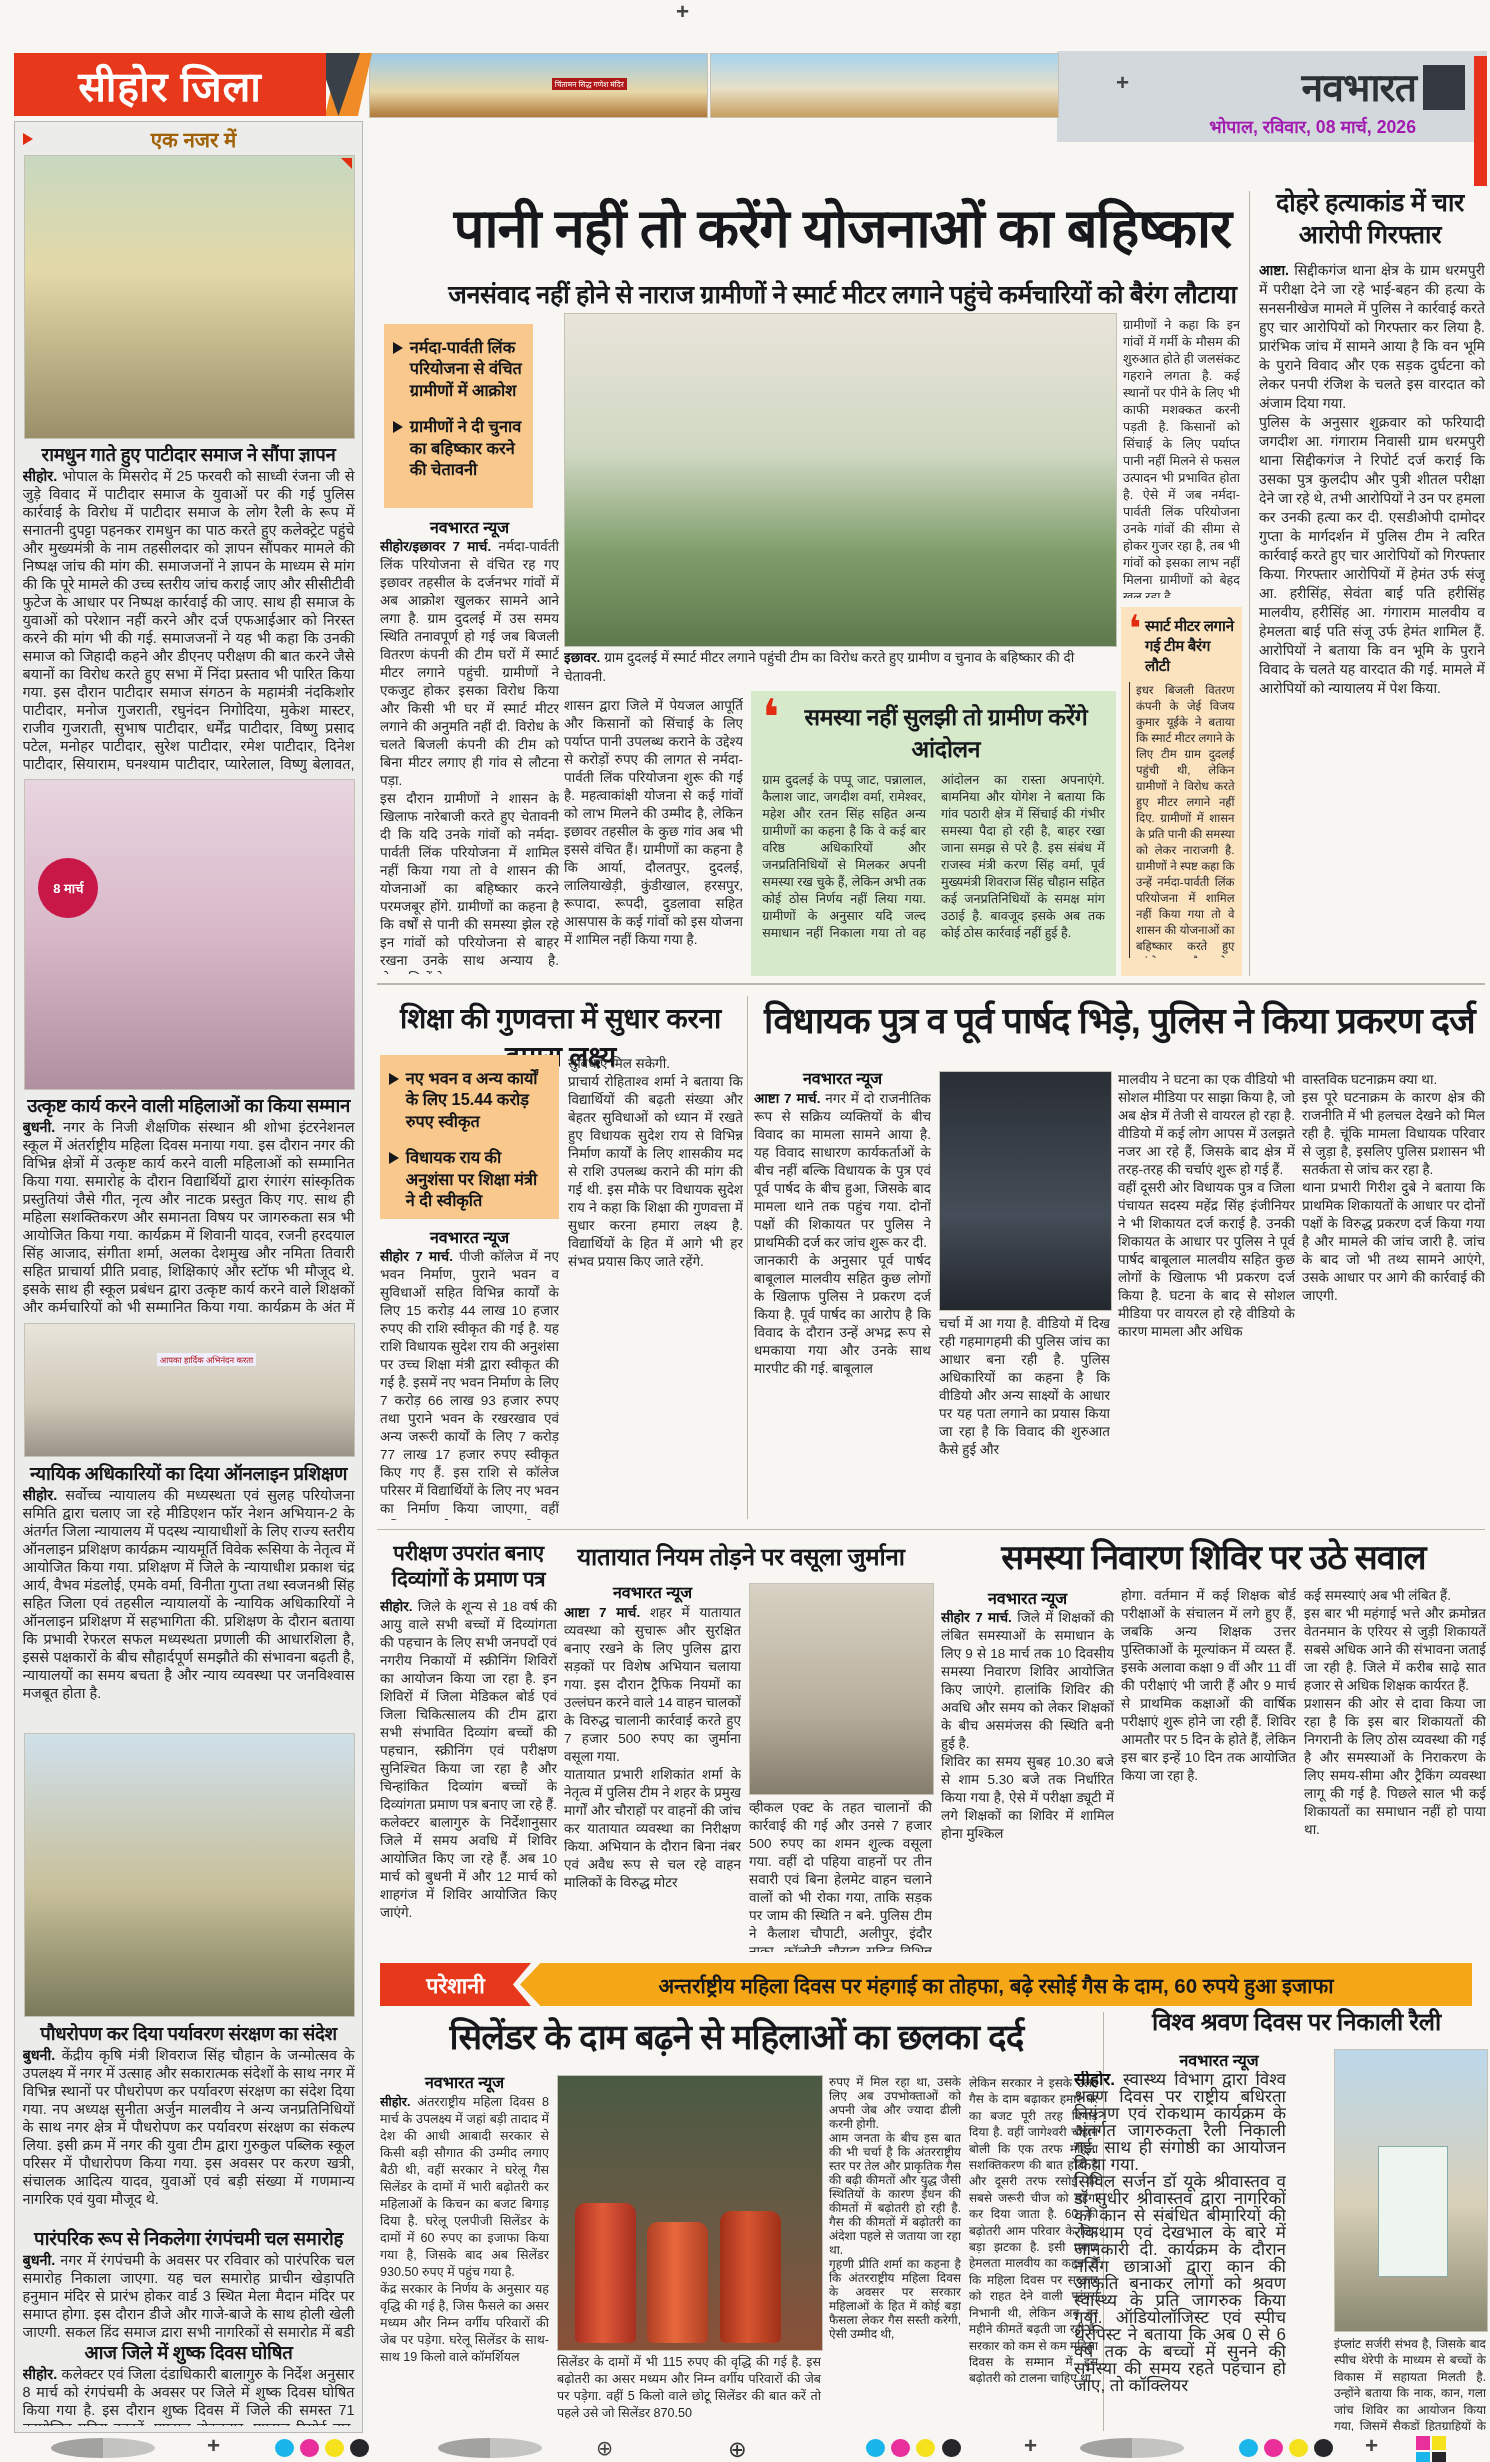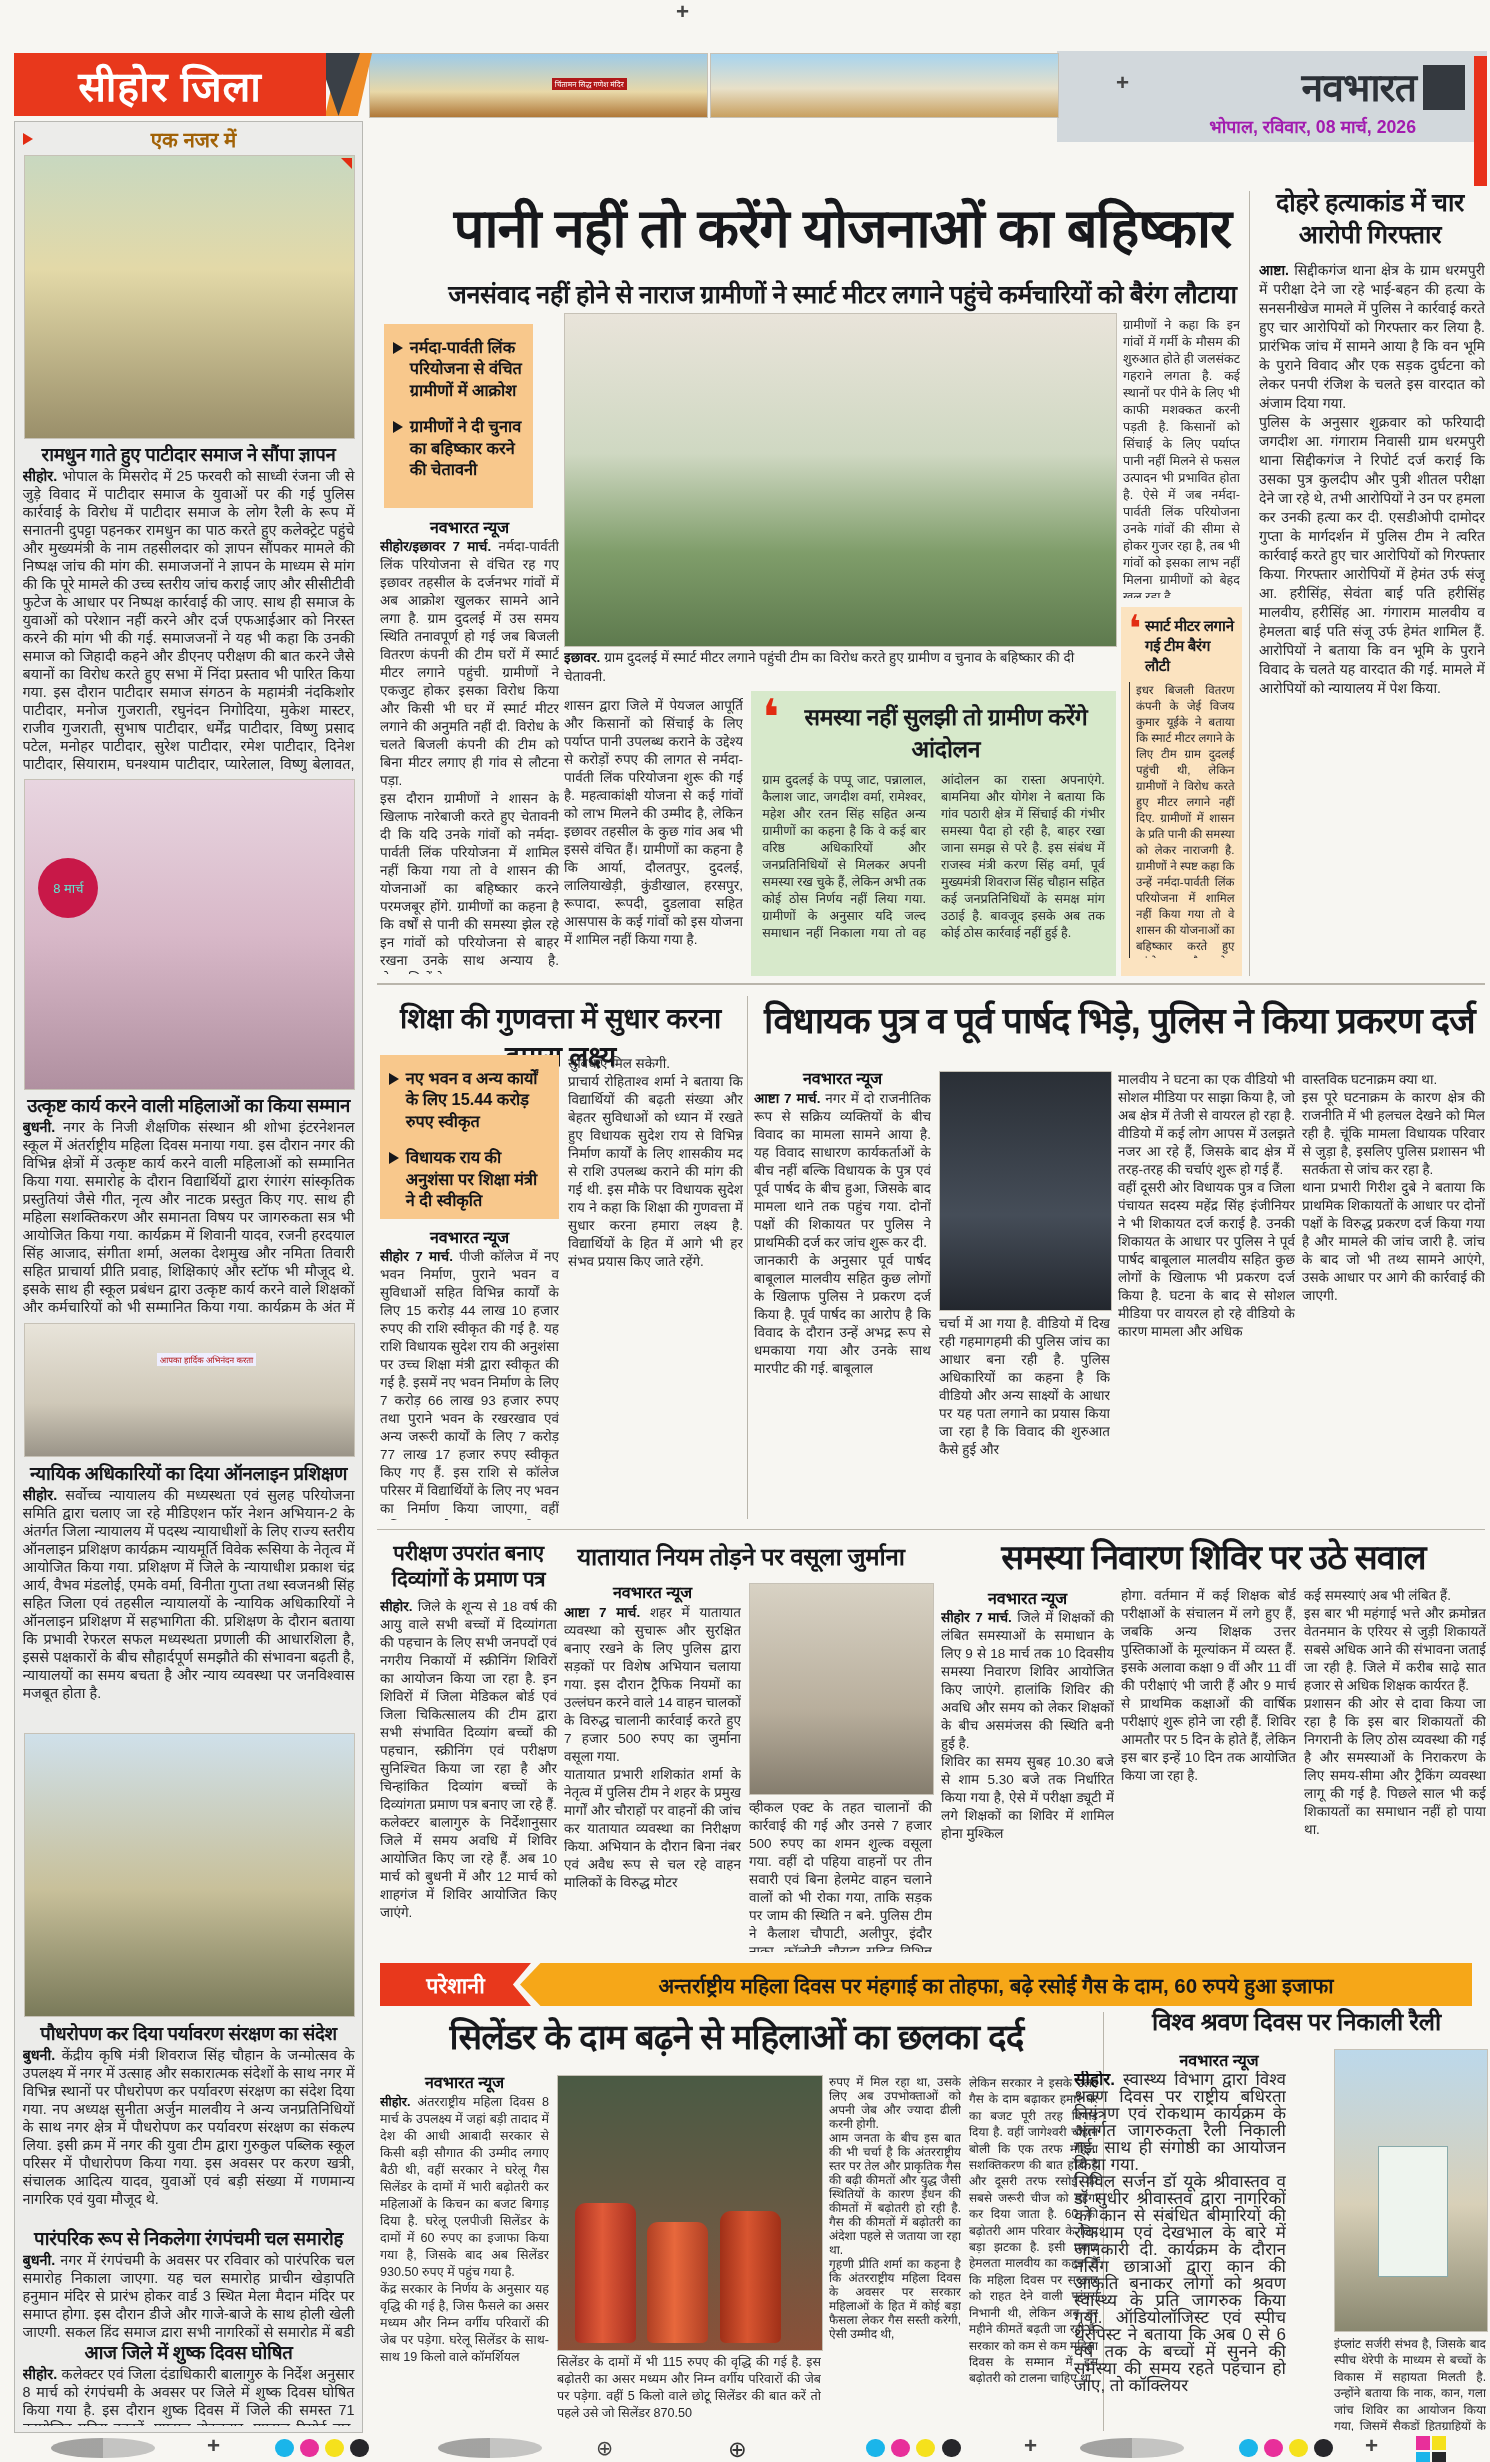--- a/index.html
+++ b/index.html
@@ -52,21 +52,21 @@
     <div class="abs" style="left:7.5px;top:3.7px;width:332px;height:26px;display:flex;align-items:center">
       <span class="tri tri-red" style="margin-top:0"></span>
       <span style="flex:1;text-align:center;color:#a16207;font-weight:bold;font-size:20.5px">एक नजर में</span>
     </div>
     <div class="abs photo" style="left:9.3px;top:33px;width:329px;height:282px;background:linear-gradient(180deg,#c8d8c0,#e3d9a8 40%,#9a8f6a)">
       <span class="abs" style="right:1.9px;top:1.9px;width:0;height:0;border-top:11.2px solid #e22c12;border-left:11.2px solid transparent"></span>
     </div>
     <div class="head abs" style="left:5.6px;top:319px;width:336px;font-size:18.6px">रामधुन गाते हुए पाटीदार समाज ने सौंपा ज्ञापन</div>
     <div class="body abs" style="left:7.5px;top:345px;width:332px;height:307px;font-size:14.4px;line-height:18px"><span class="lead">सीहोर.</span><span> भोपाल के मिसरोद में 25 फरवरी को साध्वी रंजना जी से जुड़े विवाद में पाटीदार समाज के युवाओं पर की गई पुलिस कार्रवाई के विरोध में पाटीदार समाज के लोग रैली के रूप में सनातनी दुपट्टा पहनकर रामधुन का पाठ करते हुए कलेक्ट्रेट पहुंचे और मुख्यमंत्री के नाम तहसीलदार को ज्ञापन सौंपकर मामले की निष्पक्ष जांच की मांग की. समाजजनों ने ज्ञापन के माध्यम से मांग की कि पूरे मामले की उच्च स्तरीय जांच कराई जाए और सीसीटीवी फुटेज के आधार पर निष्पक्ष कार्रवाई की जाए. साथ ही समाज के युवाओं को परेशान नहीं करने और दर्ज एफआईआर को निरस्त करने की मांग भी की गई. समाजजनों ने यह भी कहा कि उनकी समाज को जिहादी कहने और डीएनए परीक्षण की बात करने जैसे बयानों का विरोध करते हुए सभा में निंदा प्रस्ताव भी पारित किया गया. इस दौरान पाटीदार समाज संगठन के महामंत्री नंदकिशोर पाटीदार, मनोज गुजराती, रघुनंदन निगोदिया, मुकेश मास्टर, राजीव गुजराती, सुभाष पाटीदार, धर्मेंद्र पाटीदार, विष्णु प्रसाद पटेल, मनोहर पाटीदार, सुरेश पाटीदार, रमेश पाटीदार, दिनेश पाटीदार, सियाराम, घनश्याम पाटीदार, प्यारेलाल, विष्णु बेलावत, लक्ष्मीनारायण पटेल, भगवान सिंह, श्रीनाथजी, रामनारायण, पूर्व सरपंच मनोज पाटीदार, नर्मदा प्रसाद पाटीदार, परमानंद, अजय, जगमोहन सहित बड़ी संख्या में समाजजन उपस्थित थे.</span></div>
     <div class="abs photo" style="left:9.3px;top:657px;width:329px;height:309px;background:linear-gradient(180deg,#e8d5e0,#d8b8c8 50%,#b090a0)">
-      <span class="abs" style="left:13px;top:78px;width:60px;height:60px;border-radius:50%;background:#c81848;color:#5eead4;display:flex;align-items:center;justify-content:center;font-weight:normal;font-size:13px;text-align:center">8 मार्च</span>
+      <span class="abs" style="left:13px;top:78px;width:60px;height:60px;border-radius:50%;background:#c81848;color:#ffffff;display:flex;align-items:center;justify-content:center;font-weight:bold;font-size:13px;text-align:center">8 मार्च</span>
     </div>
     <div class="head abs" style="left:5.6px;top:970px;width:336px;font-size:18.6px">उत्कृष्ट कार्य करने वाली महिलाओं का किया सम्मान</div>
     <div class="body abs" style="left:7.5px;top:996px;width:332px;height:199px;font-size:14.4px;line-height:18px"><span class="lead">बुधनी.</span><span> नगर के निजी शैक्षणिक संस्थान श्री शोभा इंटरनेशनल स्कूल में अंतर्राष्ट्रीय महिला दिवस मनाया गया. इस दौरान नगर की विभिन्न क्षेत्रों में उत्कृष्ट कार्य करने वाली महिलाओं को सम्मानित किया गया. समारोह के दौरान विद्यार्थियों द्वारा रंगारंग सांस्कृतिक प्रस्तुतियां जैसे गीत, नृत्य और नाटक प्रस्तुत किए गए. साथ ही महिला सशक्तिकरण और समानता विषय पर जागरुकता सत्र भी आयोजित किया गया. कार्यक्रम में शिवानी यादव, रजनी हरदयाल सिंह आजाद, संगीता शर्मा, अलका देशमुख और नमिता तिवारी सहित प्राचार्या प्रीति प्रवाह, शिक्षिकाएं और स्टॉफ भी मौजूद थे. इसके साथ ही स्कूल प्रबंधन द्वारा उत्कृष्ट कार्य करने वाले शिक्षकों और कर्मचारियों को भी सम्मानित किया गया. कार्यक्रम के अंत में प्राचार्या प्रीति प्रवाह ने अतिथियों, शिक्षकों एवं स्टॉफ का आभार व्यक्त किया.</span></div>
     <div class="abs photo" style="left:9.3px;top:1201px;width:329px;height:132px;background:linear-gradient(180deg,#e8e4da,#cfc8b8 60%,#9a9488)">
       <span class="abs" style="left:40%;top:22%;background:#eef;color:#b01818;font-size:8.4px;padding:0.9px 2.8px;white-space:nowrap">आपका हार्दिक अभिनंदन करता</span>
     </div>
     <div class="head abs" style="left:5.6px;top:1338px;width:336px;font-size:18.6px">न्यायिक अधिकारियों का दिया ऑनलाइन प्रशिक्षण</div>
     <div class="body abs" style="left:7.5px;top:1364px;width:332px;height:240px;font-size:14.4px;line-height:18px"><span class="lead">सीहोर.</span><span> सर्वोच्च न्यायालय की मध्यस्थता एवं सुलह परियोजना समिति द्वारा चलाए जा रहे मीडिएशन फॉर नेशन अभियान-2 के अंतर्गत जिला न्यायालय में पदस्थ न्यायाधीशों के लिए राज्य स्तरीय ऑनलाइन प्रशिक्षण कार्यक्रम न्यायमूर्ति विवेक रूसिया के नेतृत्व में आयोजित किया गया. प्रशिक्षण में जिले के न्यायाधीश प्रकाश चंद्र आर्य, वैभव मंडलोई, एमके वर्मा, विनीता गुप्ता तथा स्वजनश्री सिंह सहित जिला एवं तहसील न्यायालयों के न्यायिक अधिकारियों ने ऑनलाइन प्रशिक्षण में सहभागिता की. प्रशिक्षण के दौरान बताया कि प्रभावी रेफरल सफल मध्यस्थता प्रणाली की आधारशिला है, इससे पक्षकारों के बीच सौहार्दपूर्ण समझौते की संभावना बढ़ती है, न्यायालयों का समय बचता है और न्याय व्यवस्था पर जनविश्वास मजबूत होता है.</span></div>
     <div class="abs photo" style="left:9.3px;top:1611px;width:329px;height:282px;background:linear-gradient(180deg,#cfe0ea,#c8c09a 55%,#7a7a5a)"></div>
     <div class="head abs" style="left:5.6px;top:1898px;width:336px;font-size:18.6px">पौधरोपण कर दिया पर्यावरण संरक्षण का संदेश</div>

